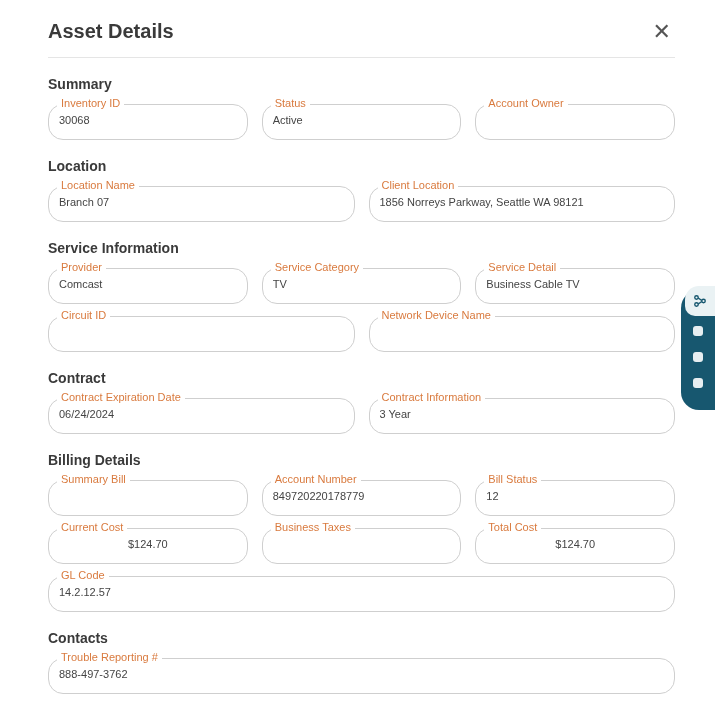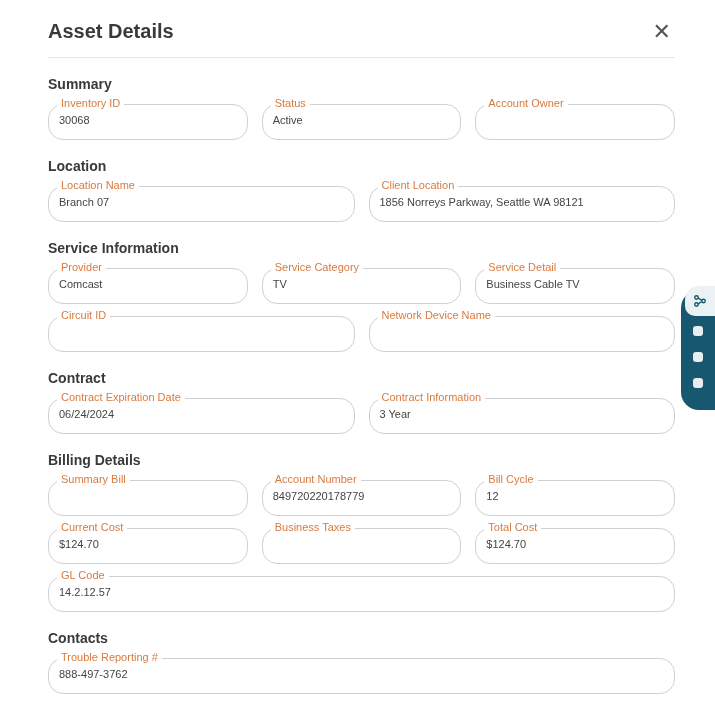--- a/index.html
+++ b/index.html
@@ -69,21 +69,21 @@
     color: #d97a3e;
   }
   .field-value {
     padding: 9px 10px 0 10px;
     font-size: 11px;
     color: #444;
     white-space: nowrap;
     overflow: hidden;
   }
   .field-value.right {
-    text-align: left;
+    text-align: center;
   }
 
   
   .slide-tab {
     position: absolute;
     right: 0;
     top: 290px;
     width: 34px;
     height: 120px;
     background: #17576f;
@@ -197,21 +197,21 @@
   <div class="field-row">
     <div class="field">
       <div class="field-label">Summary Bill</div>
       <div class="field-value"></div>
     </div>
     <div class="field">
       <div class="field-label">Account Number</div>
       <div class="field-value">849720220178779</div>
     </div>
     <div class="field">
-      <div class="field-label">Bill Cycle</div>
+      <div class="field-label">Bill Status</div>
       <div class="field-value">12</div>
     </div>
   </div>
   <div class="field-row">
     <div class="field">
       <div class="field-label">Current Cost</div>
       <div class="field-value right">$124.70</div>
     </div>
     <div class="field">
       <div class="field-label">Business Taxes</div>

